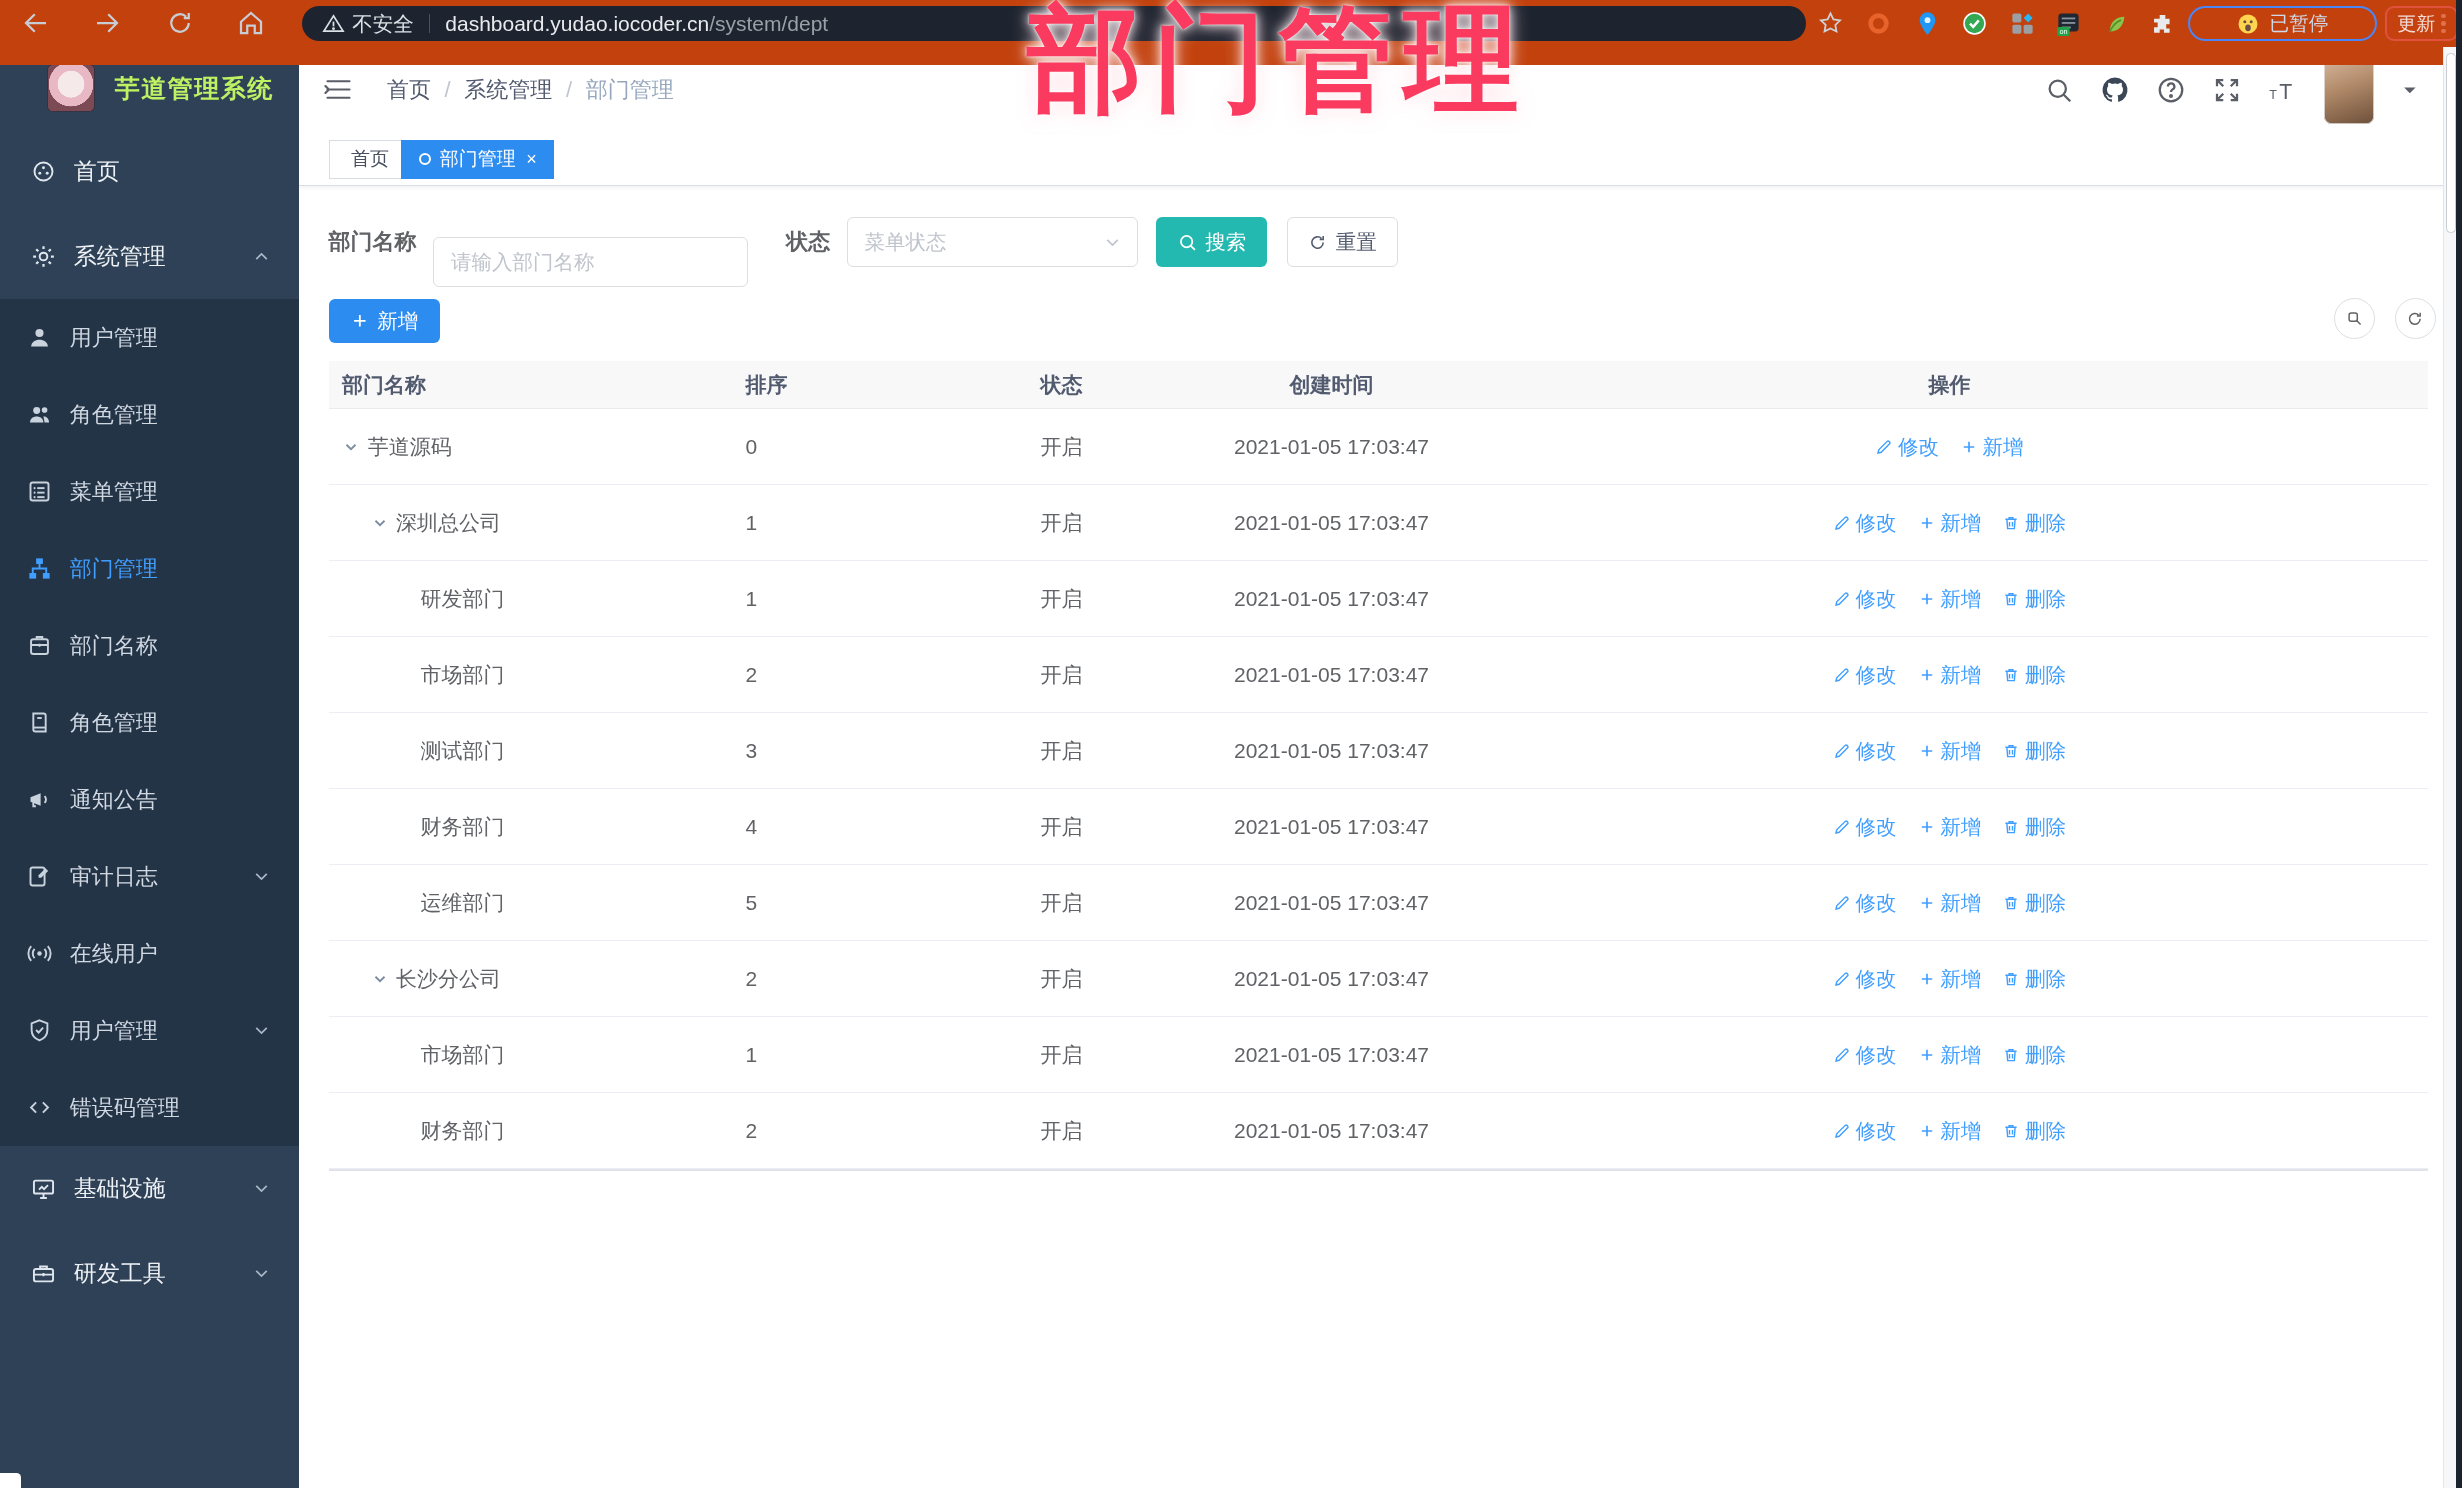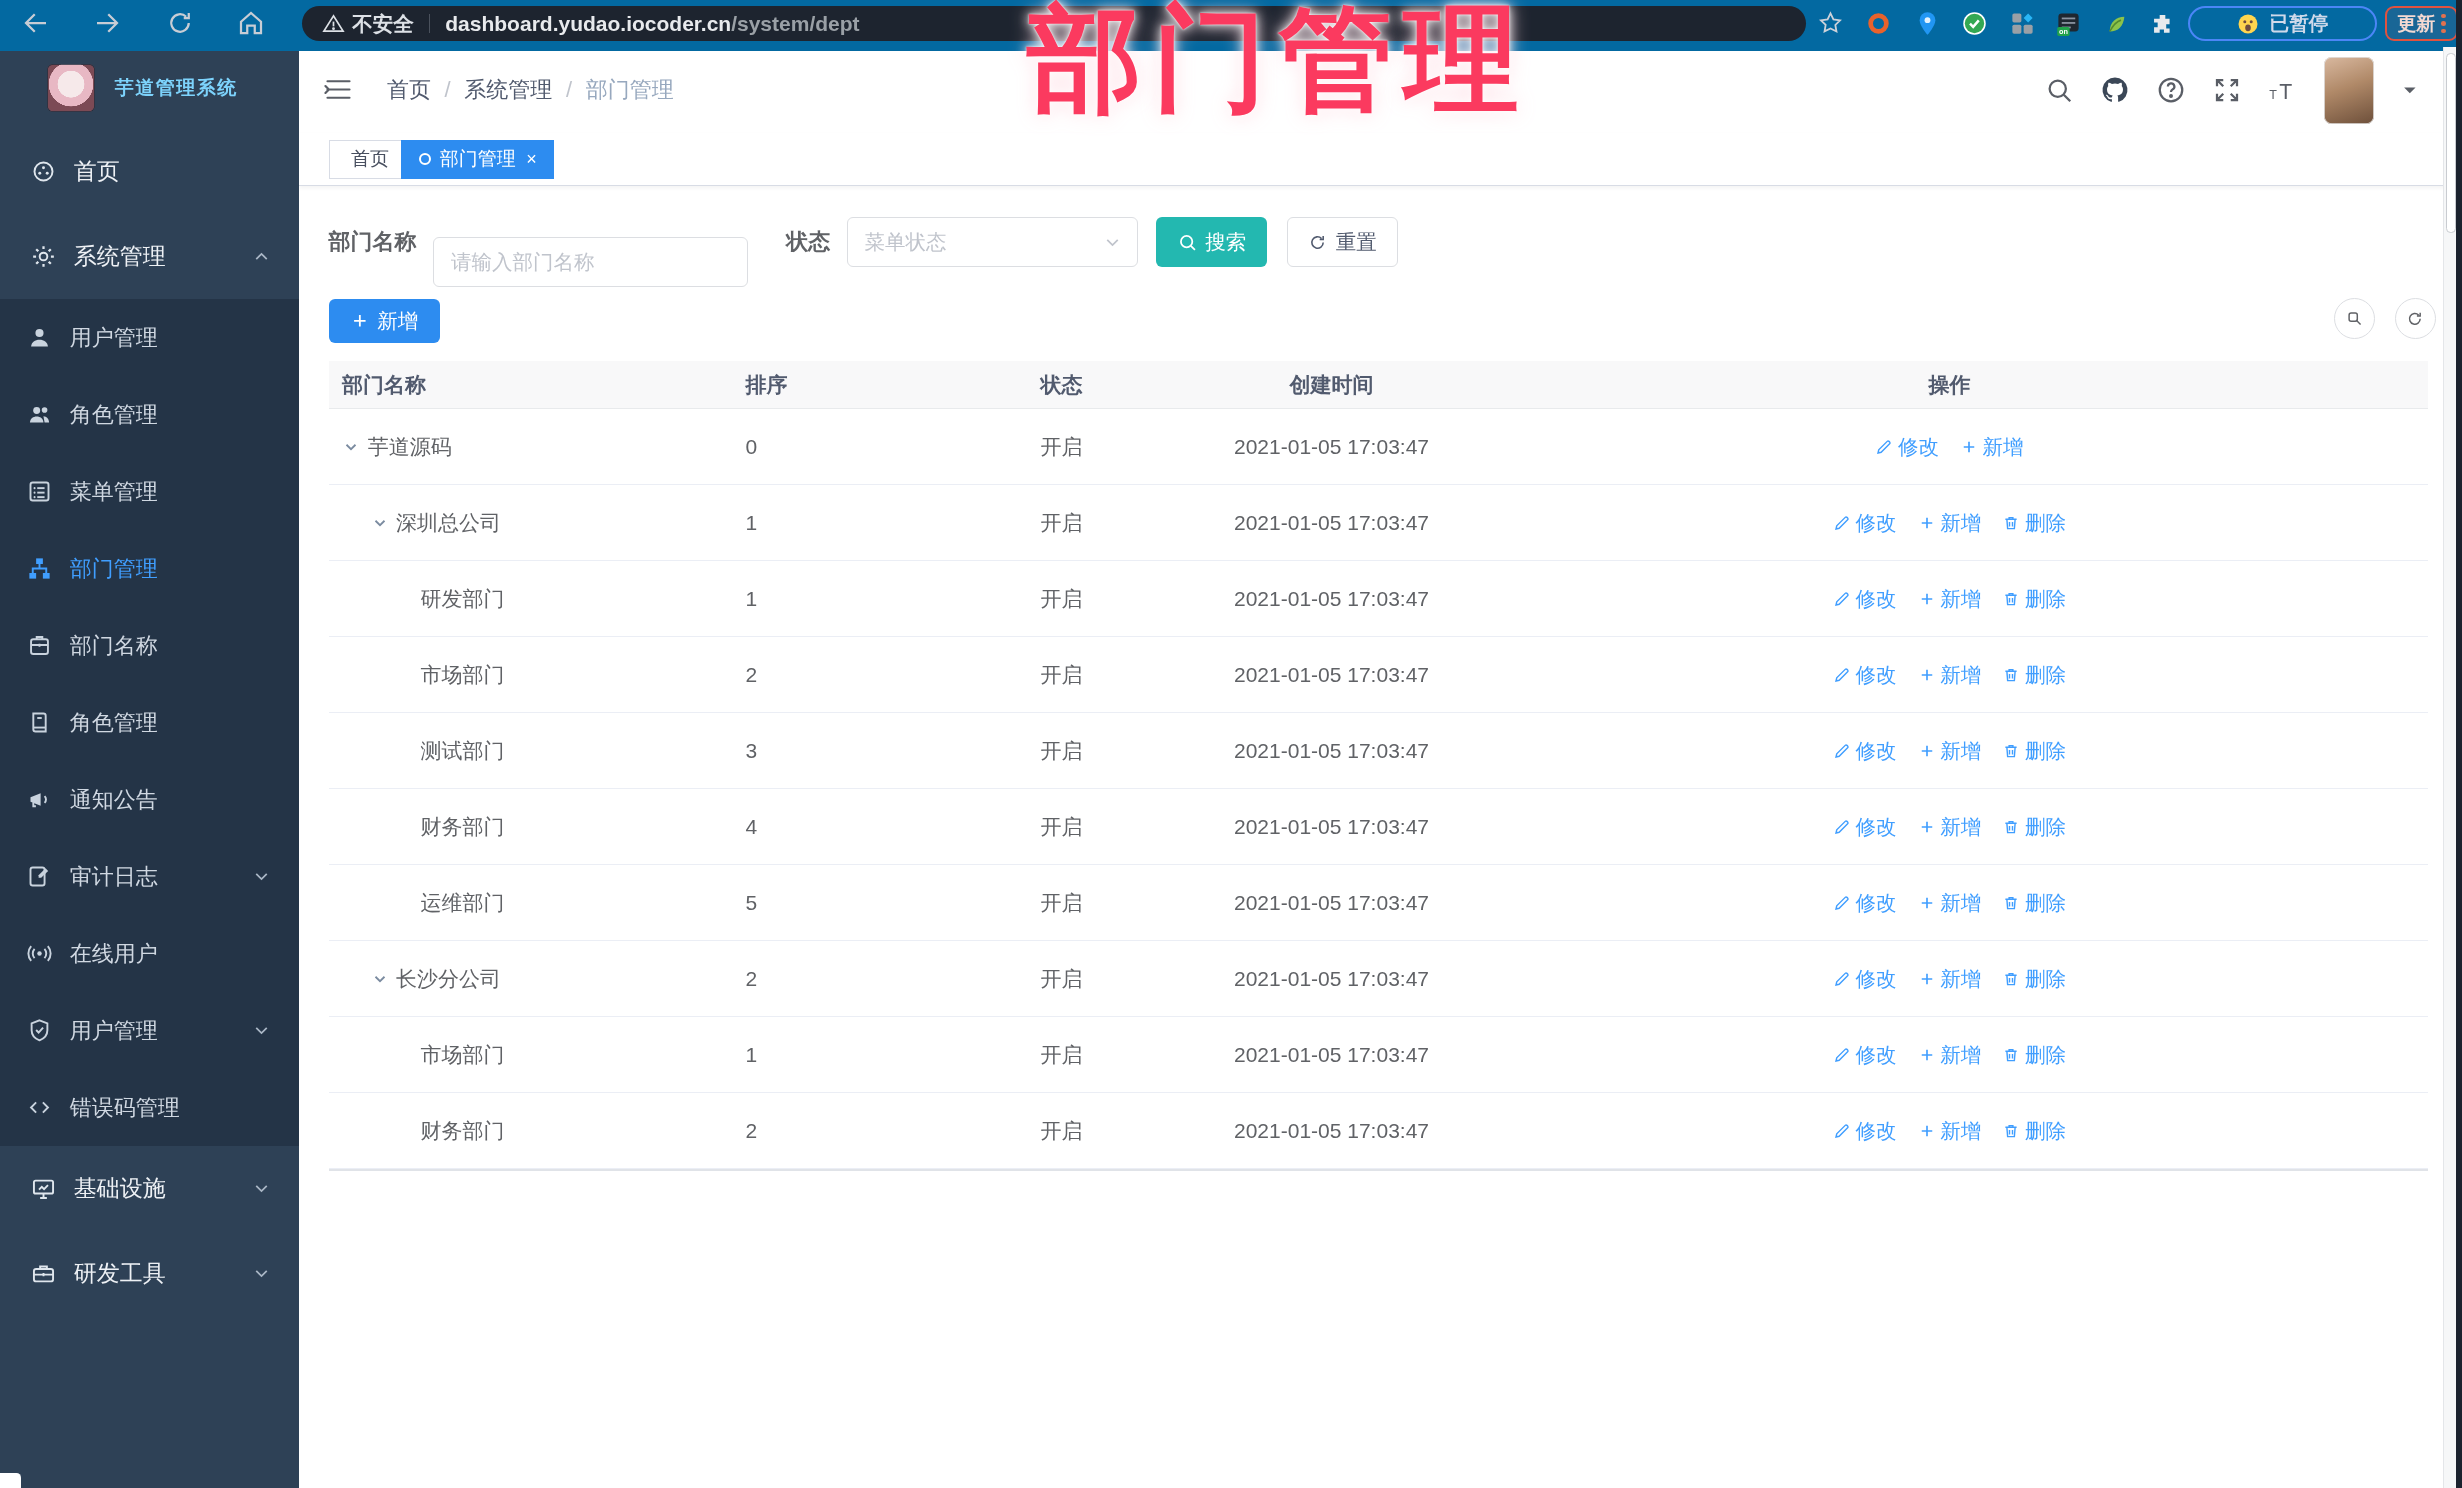--- a/index.html
+++ b/index.html
@@ -1,20 +1,20 @@
 <!DOCTYPE html>
 <html style="font-size:12px"><head>
 <meta charset="utf-8">
 <style>
   html,body{margin:0;padding:0;}
   body{font-family:"Liberation Sans","DejaVu Sans",sans-serif;}
   .screen{position:relative;width:2462px;height:1488px;background:#fff;overflow:hidden;}
 
   
-  .browser{position:absolute;top:0;left:0;width:100%;height:51px;background:#0369a1;z-index:5;font-weight:bold;}
+  .browser{position:absolute;top:0;left:0;width:100%;height:65px;background:#c2410c;z-index:5;}
   .nav-ic{position:absolute;top:8.3px;width:30px;height:30px;color:#c8cdd5;}
   .nav-ic svg{width:30px;height:30px;}
   .url-pill{position:absolute;left:302px;top:6px;width:1504px;height:35px;border-radius:17.4px;background:#1d242f;display:flex;align-items:center;padding-left:19.7px;box-sizing:border-box;}
   .warn-ic{width:23px;height:23px;color:#dde1e6;}
   .warn-ic svg{width:23px;height:23px;}
   .sec-label{color:#dde1e6;font-size:20.5px;margin-left:7.6px;}
   .url-div{width:1.5px;height:19.7px;background:#4a515c;margin:0 15px;}
   .url-host{color:#e8eaed;font-size:21px;}
   .url-path{color:#9aa0a6;font-size:21px;}
   .ext-ic{position:absolute;top:9.8px;width:27px;height:27px;}
@@ -24,21 +24,21 @@
   .paused-label{color:#cfd9ea;font-size:19.7px;}
   .update-btn{position:absolute;left:2385px;top:6px;width:73px;height:35px;border-radius:9px;border:2.3px solid #e0523f;box-sizing:border-box;display:flex;align-items:center;justify-content:center;gap:6px;background:rgba(224,82,63,0.10);}
   .update-label{color:#f3d9d2;font-size:19px;}
   .dots{display:flex;flex-direction:column;gap:3px;}
   .dots i{width:4.5px;height:4.5px;border-radius:2.3px;background:#e0714f;}
 
   
   .sidebar{position:absolute;top:47px;left:0;width:299px;bottom:0;background:#2e4156;z-index:2;}
   .logo-row{height:82px;display:flex;align-items:center;padding-left:47px;}
   .logo-img{width:48px;height:48px;border-radius:6px;background:radial-gradient(circle at 50% 42%,#f6e9ea 0 36%,#e8b8c4 37% 60%,#7c4a55 61% 100%);box-shadow:0 0 0 0.8px #1f2e3e inset;}
-  .logo-title{color:#7dd3fc;font-size:19px;font-weight:bold;margin-left:19.7px;letter-spacing:1.5px;}
+  .logo-title{color:#bef264;font-size:25px;font-weight:bold;margin-left:19.7px;letter-spacing:1.5px;}
   .s-item{position:relative;display:flex;align-items:center;cursor:pointer;}
   .s-top{height:85px;padding-left:30px;color:#eef1f5;font-size:23px;}
   .s-sub{height:77px;padding-left:26px;background:#243447;color:#d0d8e2;font-size:22px;}
   .s-item .s-icon{display:inline-flex;margin-right:16.7px;color:#dfe6ed;}
   .s-sub .s-icon{color:#c9d3de;}
   .s-icon svg{width:27px;height:27px;}
   .s-active{color:#409eff;}
   .s-active .s-icon{color:#409eff;}
   .s-chev{position:absolute;right:27px;color:#aab7c6;display:inline-flex;}
   .s-chev svg{width:21px;height:21px;}

